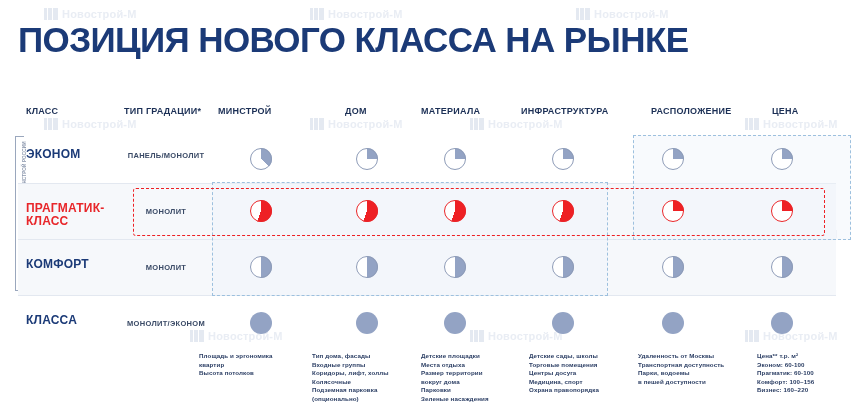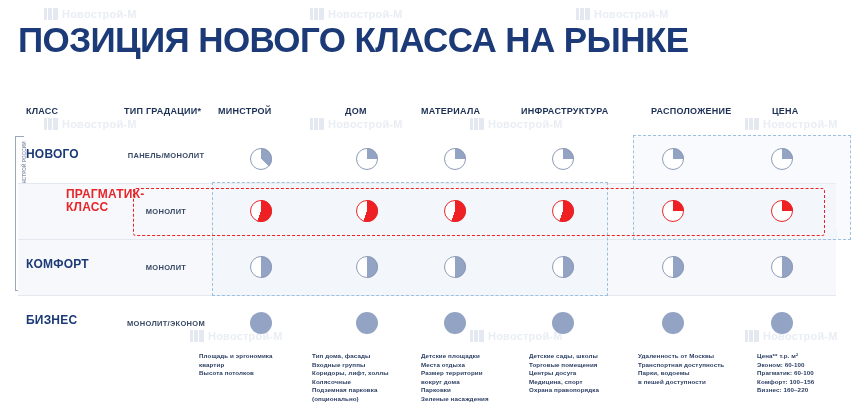--- a/index.html
+++ b/index.html
@@ -206,25 +206,25 @@
 
   <div class="colhead" style="left:26px;">КЛАСС</div>
   <div class="colhead" style="left:124px;">ТИП ГРАДАЦИИ*</div>
   <div class="colhead" style="left:218px;">МИНСТРОЙ</div>
   <div class="colhead" style="left:345px;">ДОМ</div>
   <div class="colhead" style="left:421px;">МАТЕРИАЛА</div>
   <div class="colhead" style="left:521px;">ИНФРАСТРУКТУРА</div>
   <div class="colhead" style="left:651px;">РАСПОЛОЖЕНИЕ</div>
   <div class="colhead" style="left:772px;">ЦЕНА</div>
 
-  <div class="classlabel" style="top:148px;">НОВОГО</div>
-  <div class="classlabel red" style="top:188px; white-space:pre-line;margin-left:40px;">ПРАГМАТИК-
+  <div class="classlabel" style="top:148px;">ЭКОНОМ</div>
+  <div class="classlabel red" style="top:202px; white-space:pre-line;">ПРАГМАТИК-
 КЛАСС</div>
   <div class="classlabel" style="top:258px;">КОМФОРТ</div>
-  <div class="classlabel" style="top:314px;">БИЗНЕС</div>
+  <div class="classlabel" style="top:314px;">КЛАССА</div>
 
   <div class="matlabel" style="top:151px;">ПАНЕЛЬ/МОНОЛИТ</div>
   <div class="matlabel" style="top:207px;">МОНОЛИТ</div>
   <div class="matlabel" style="top:263px;">МОНОЛИТ</div>
   <div class="matlabel" style="top:319px;">МОНОЛИТ/ЭКОНОМ</div>
 
   <div class="dashbox blue" style="left:212px; top:182px; width:396px; height:114px;"></div>
   <div class="dashbox blue" style="left:633px; top:135px; width:218px; height:105px;"></div>
   <div class="dashbox red" style="left:133px; top:188px; width:692px; height:48px;"></div>
 

